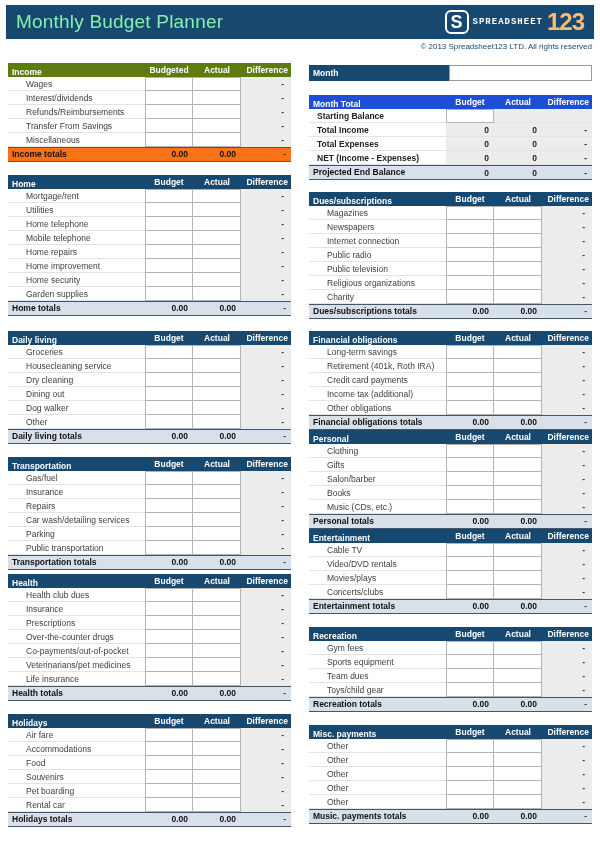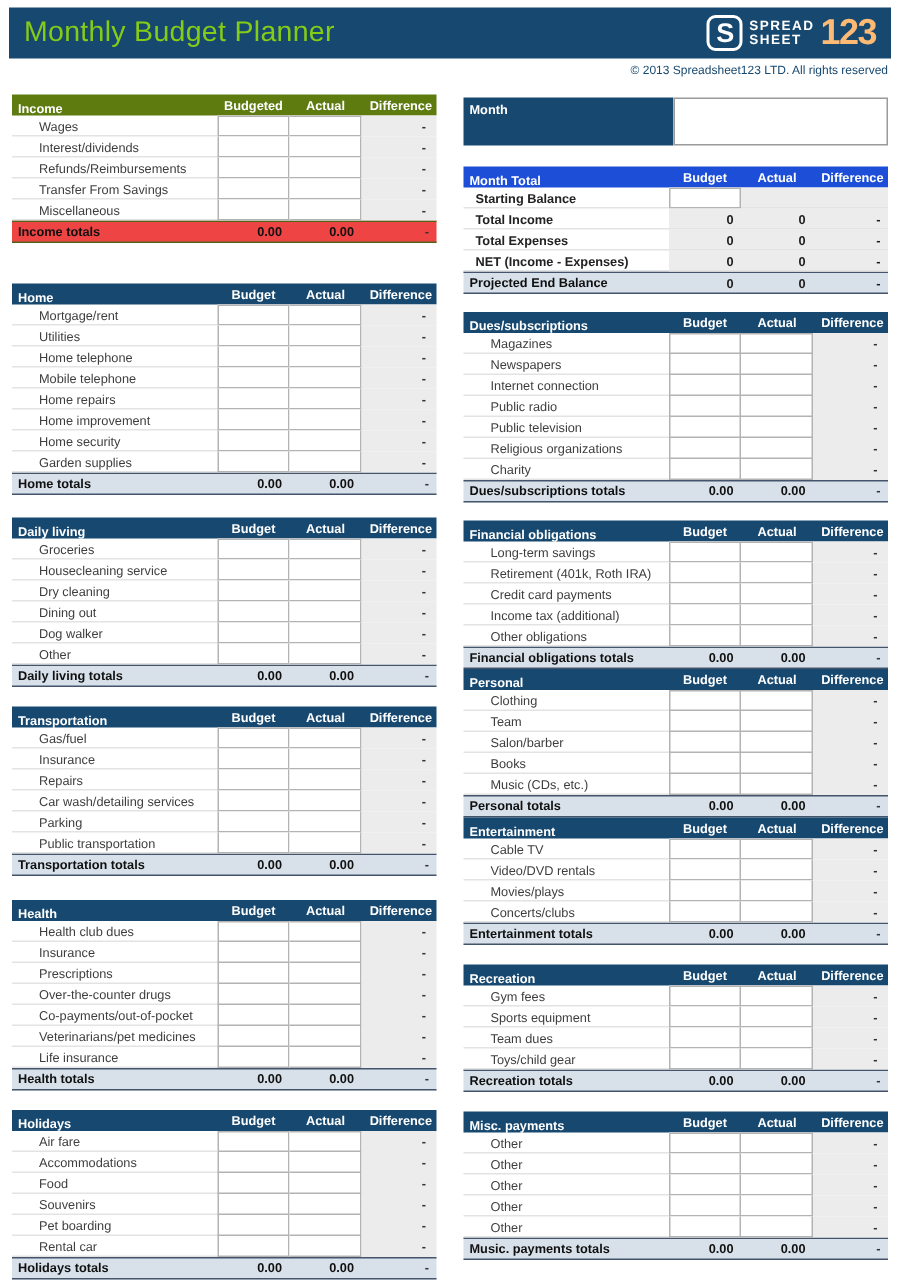--- a/index.html
+++ b/index.html
@@ -2,27 +2,27 @@
 <html><head>
 <meta charset="utf-8">
 <style>
   * { box-sizing: border-box; margin: 0; padding: 0; }
   html,body { width:600px; height:856px; background:#ffffff; overflow:hidden;
     font-family:"Liberation Sans", sans-serif; }
 
   
   .top-bar { margin:5px 6px 0 6px; height:34px; background:#17486F;
     display:flex; align-items:center; justify-content:space-between; padding:0 10px; }
-  .app-title { color:#84cc16; font-size:19px; letter-spacing:0.2px; }
+  .app-title { color:#86efac; font-size:19px; letter-spacing:0.2px; }
   .logo { display:flex; align-items:center; gap:4px; }
   .logo-s { width:24px; height:24px; border:2px solid #fff; border-radius:6px;
     color:#fff; font-weight:bold; font-size:18px; display:flex; align-items:center;
     justify-content:center; }
-  .logo-mid { display:flex; flex-direction:column; color:#fff; font-weight:bold;
-    font-size:9px; line-height:9px; letter-spacing:1px; }
+  .logo-mid { display:flex; flex-direction:row; color:#fff; font-weight:bold;
+    font-size:9px; line-height:9px; letter-spacing:1px;font-family:Liberation Mono, monospace; }
   .logo-123 { color:#fdba74; font-weight:bold; font-size:24px; letter-spacing:-1px; }
   .copyright { text-align:right; margin:3px 8px 0 0; font-size:8px; color:#17486F; }
 
   
   .cols { display:flex; gap:18px; padding:0 8px; margin-top:12px; }
   .col { width:283px; }
 
   
   .section { width:283px; }
   .sec-header { display:flex; height:14px; align-items:flex-end; background:#17486F;
@@ -46,42 +46,42 @@
 
   .row.total { height:15px; background:#D8E1EA; border-top:1px solid #44546A;
     border-bottom:1px solid #44546A; font-weight:bold; color:#101010; }
   .row.total .row-label { padding-left:4px; font-weight:bold; border-bottom:none;
     line-height:13px; color:#101010; }
   .row.total .cell { line-height:13px; }
   .row.total .cell.diffcell { background:transparent; }
 
   
   .theme-green .sec-header { background:#5E7B10; }
-  .theme-green .row.total { background:#ef4444; border-color:#4F661A; }
+  .theme-green .row.total { background:#f97316; border-color:#4F661A; }
 
   
-  .month-bar { display:flex; height:32px; margin-top:2px; }
+  .month-bar { display:flex; height:16px; margin-top:2px; }
   .month-label { width:140px; background:#17486F; color:#fff; font-weight:bold;
     font-size:8.5px; line-height:16px; padding-left:4px; }
   .month-input { flex:1; background:#fff; border:1px solid #9a9a9a; }
 
   
   .summary { margin-top:14px; }
   .summary .sec-header { background:#1d4ed8; }
   .summary .row-label { font-weight:bold; color:#222; padding-left:8px; }
   .cell.sgray { background:#ECECEC; border-bottom:1px solid #e3e3e3; }
   .summary .cell.num { font-weight:bold; color:#1c1c1c; line-height:14px; }
   .summary .cell.input { background:#fff; border:1px solid #b3b3b3; }
   .summary .row.total .row-label { padding-left:4px; }
 
   
-  #left-col > .section:nth-child(2) { margin-top:27px; }
+  #left-col > .section:nth-child(2) { margin-top:13px; }
   #left-col > .section:nth-child(3) { margin-top:15px; }
   #left-col > .section:nth-child(4) { margin-top:13px; }
-  #left-col > .section:nth-child(5) { margin-top:16px; }
+  #left-col > .section:nth-child(5) { margin-top:4px; }
   #left-col > .section:nth-child(6) { margin-top:13px; }
   #right-col > .section:nth-child(3) { margin-top:12px; }
   #right-col > .section:nth-child(4) { margin-top:12px; }
   #right-col > .section:nth-child(5) { }
   #right-col > .section:nth-child(6) { margin-top:0; }
   #right-col > .section:nth-child(7) { margin-top:13px; }
   #right-col > .section:nth-child(8) { margin-top:13px; }
 </style>
 </head>
 <body>
@@ -568,21 +568,21 @@
           <span class="col-h col-a">Actual</span>
           <span class="col-h col-d">Difference</span>
         </div>
         <div class="row">
           <span class="row-label">Clothing</span>
           <span class="cell input"></span>
           <span class="cell input"></span>
           <span class="cell diffcell">-</span>
         </div>
         <div class="row">
-          <span class="row-label">Team</span>
+          <span class="row-label">Gifts</span>
           <span class="cell input"></span>
           <span class="cell input"></span>
           <span class="cell diffcell">-</span>
         </div>
         <div class="row">
           <span class="row-label">Salon/barber</span>
           <span class="cell input"></span>
           <span class="cell input"></span>
           <span class="cell diffcell">-</span>
         </div>

